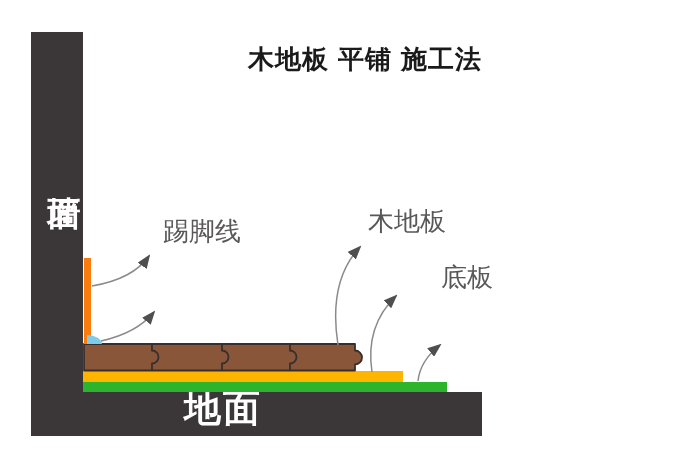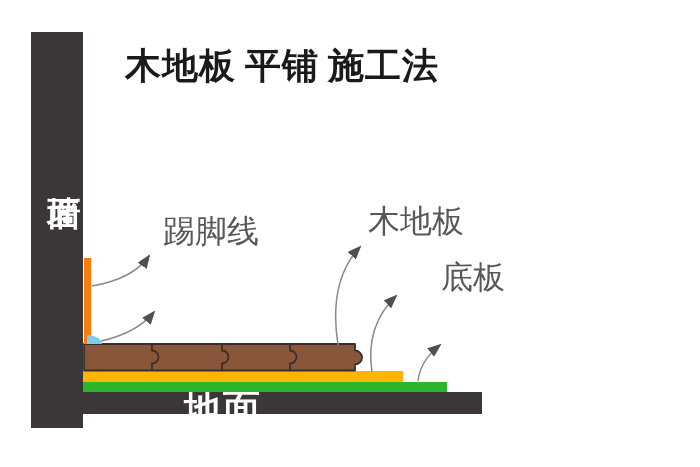--- a/index.html
+++ b/index.html
@@ -4,45 +4,45 @@
 <style>
   html,body{margin:0;padding:0;background:#fff;}
   .canvas{
     position:relative;width:700px;height:467px;overflow:hidden;
     background:#fff;
     font-family:"Liberation Sans","DejaVu Sans",sans-serif;
   }
   .abs{position:absolute;}
   
   .title{
-    left:125px;top:42px;width:480px;text-align:left;
-    font-size:36px;font-weight:700;letter-spacing:1px;white-space:nowrap;
+    left:125px;top:42px;width:480px;text-align:center;
+    font-size:26px;font-weight:700;letter-spacing:1px;white-space:nowrap;
   }
   .title .heavy{font-weight:900;margin:0 9px;}
   
   .wall{left:31px;top:32px;width:52px;height:396px;}
   .wall-label{
     position:absolute;left:0;top:138px;width:100%;
     color:#fff;font-size:33px;font-weight:600;line-height:38px;
     writing-mode:vertical-rl;text-orientation:upright;
     display:flex;justify-content:center;letter-spacing:2px;
   }
-  .floor{left:31px;top:392px;width:451px;height:22px;}
+  .floor{left:31px;top:392px;width:451px;height:44px;}
   .floor-label{
     position:absolute;left:153px;top:-3px;
     color:#fff;font-size:37px;font-weight:600;line-height:40px;letter-spacing:2px;
   }
   
   .green-layer{left:83px;top:382px;width:364px;height:10px;}
   .yellow-layer{left:83px;top:371px;width:320px;height:11px;}
   .planks{left:83px;top:343px;width:282px;height:29px;}
   .skirting{left:84px;top:258px;width:7px;height:86px;}
   .edge-trim{left:87px;top:335px;width:15px;height:9px;border-top-right-radius:100% 100%;}
   
-  .note{font-size:32px;line-height:32px;white-space:nowrap;}
+  .note{font-size:26px;line-height:32px;white-space:nowrap;}
   .note-skirting{left:163px;top:215px;}
   .note-edge{left:165px;top:275px;}
   .note-wood{left:368px;top:205px;}
   .note-base{left:403px;top:261px;}
   .note-pad{left:458px;top:315px;letter-spacing:1px;}
   .arrows{left:0;top:0;pointer-events:none;}
 </style>
 </head>
 <body>
 

